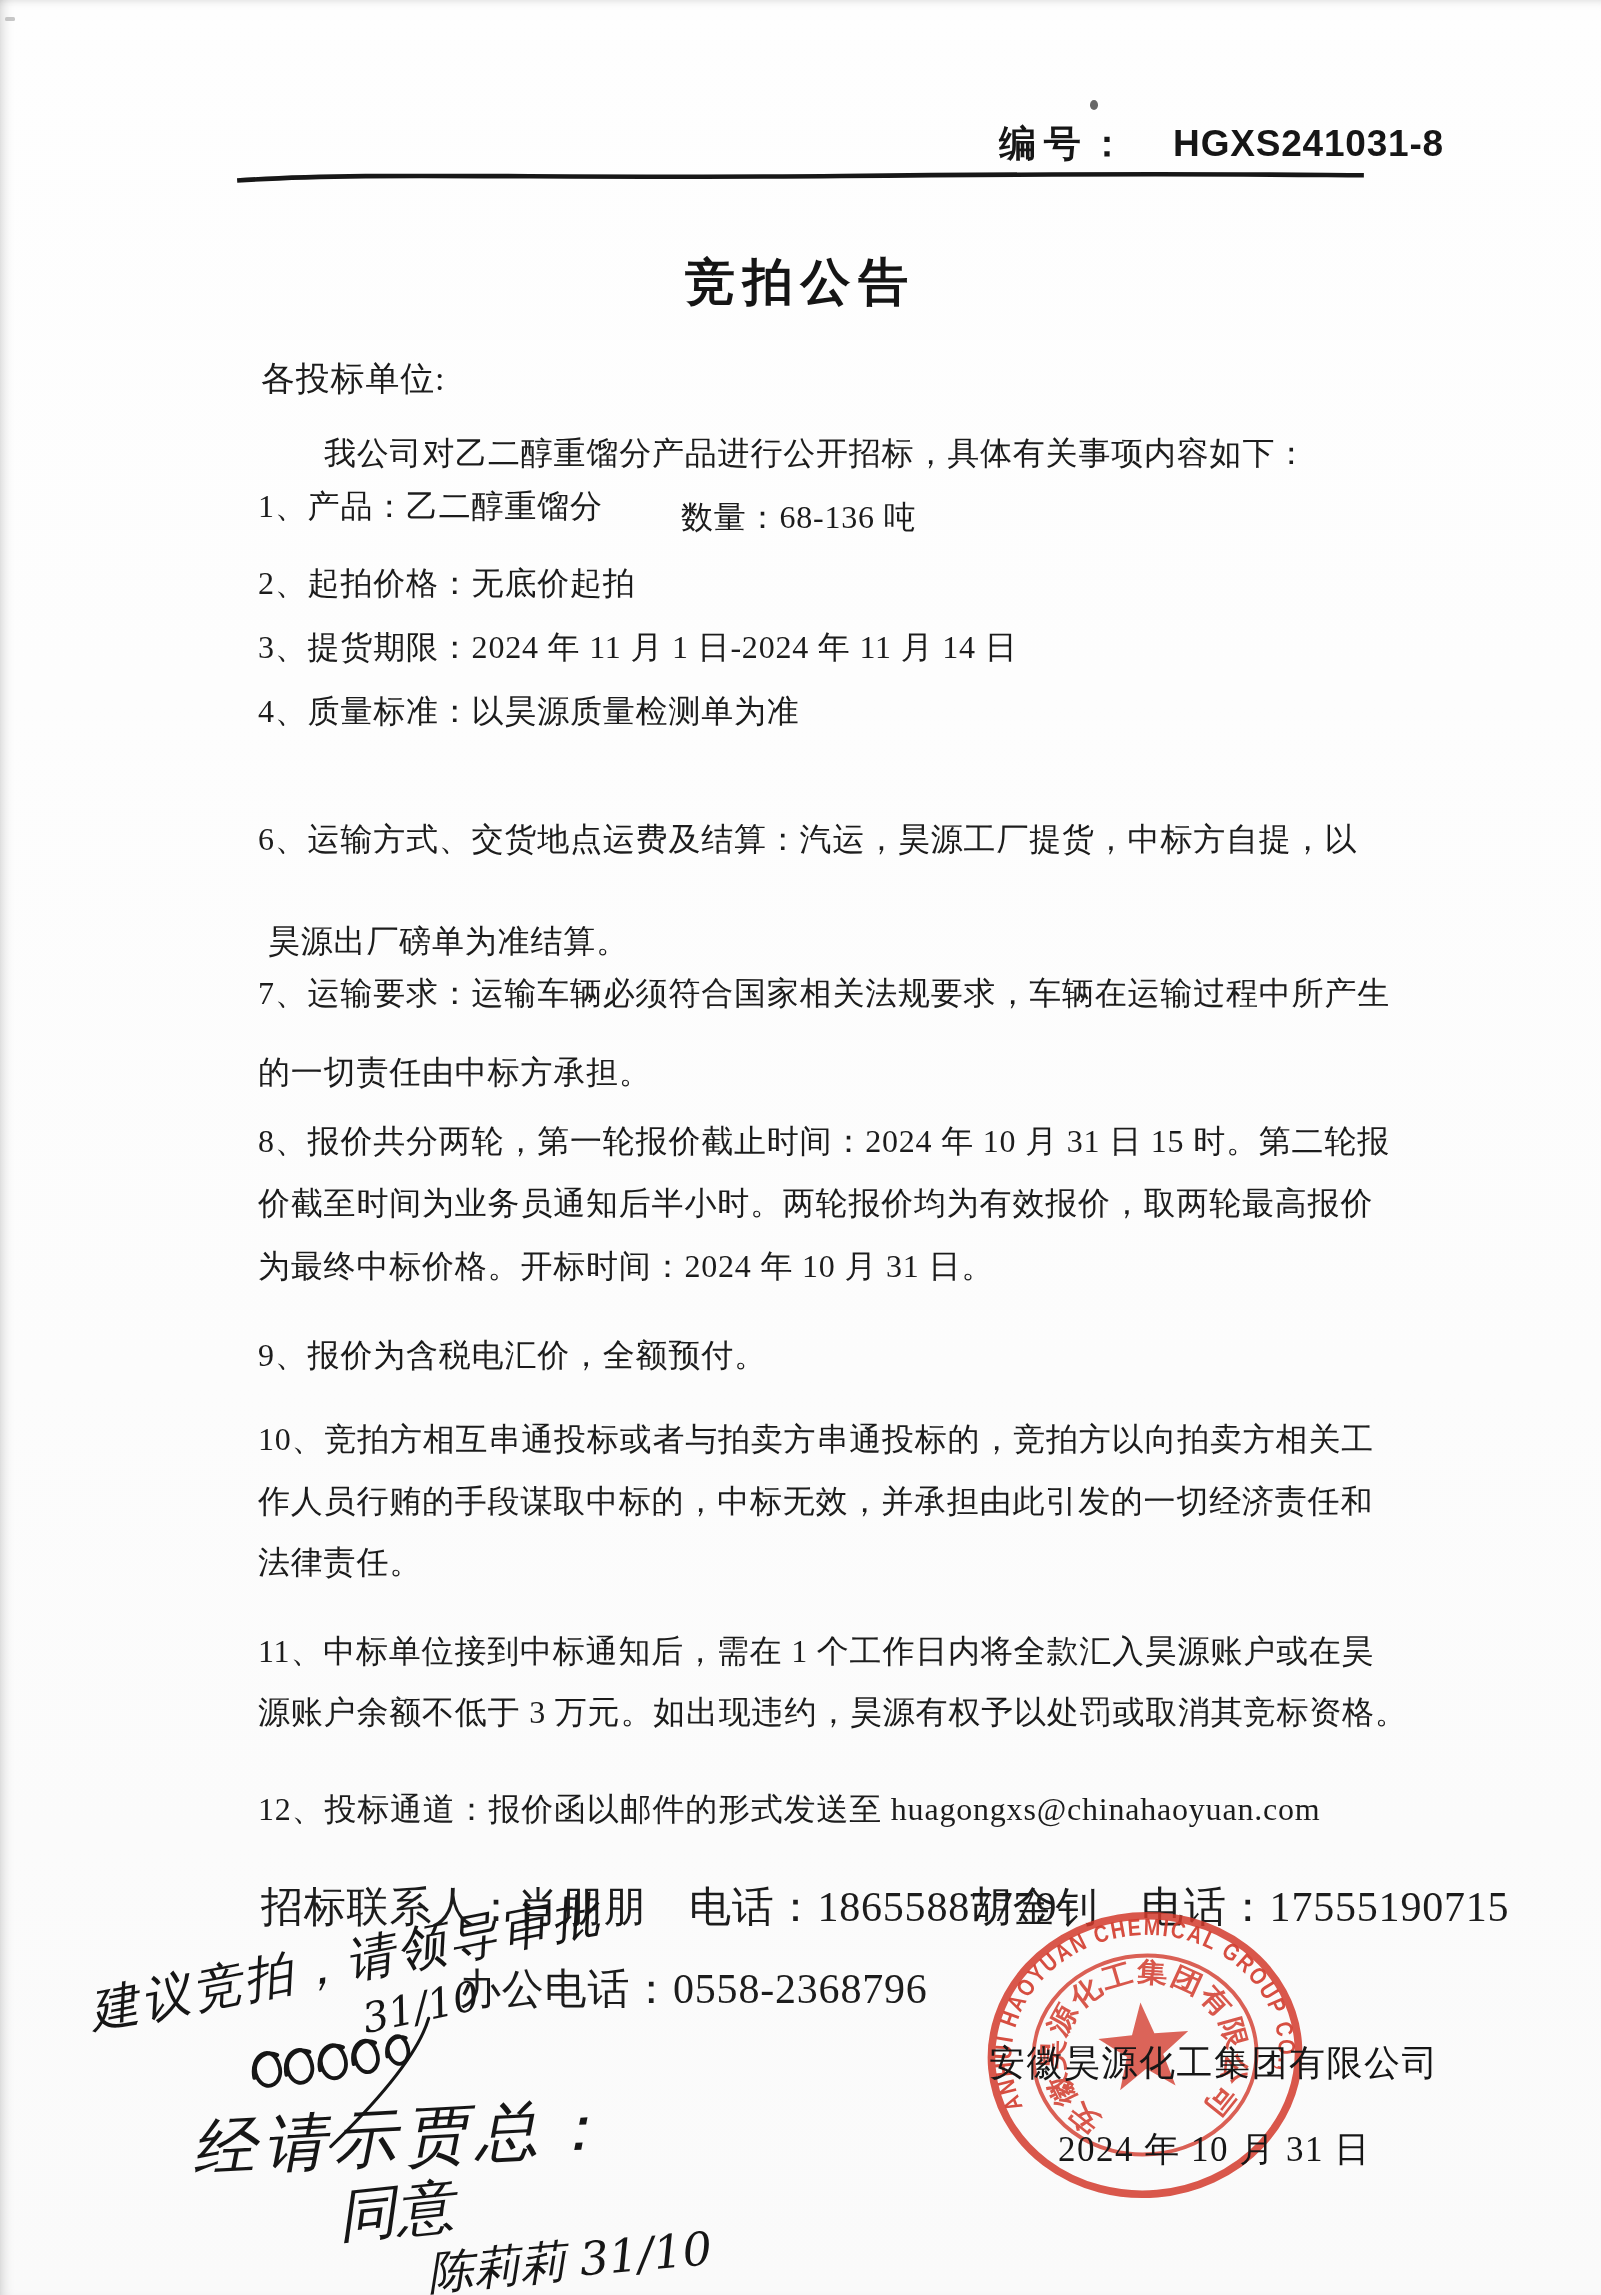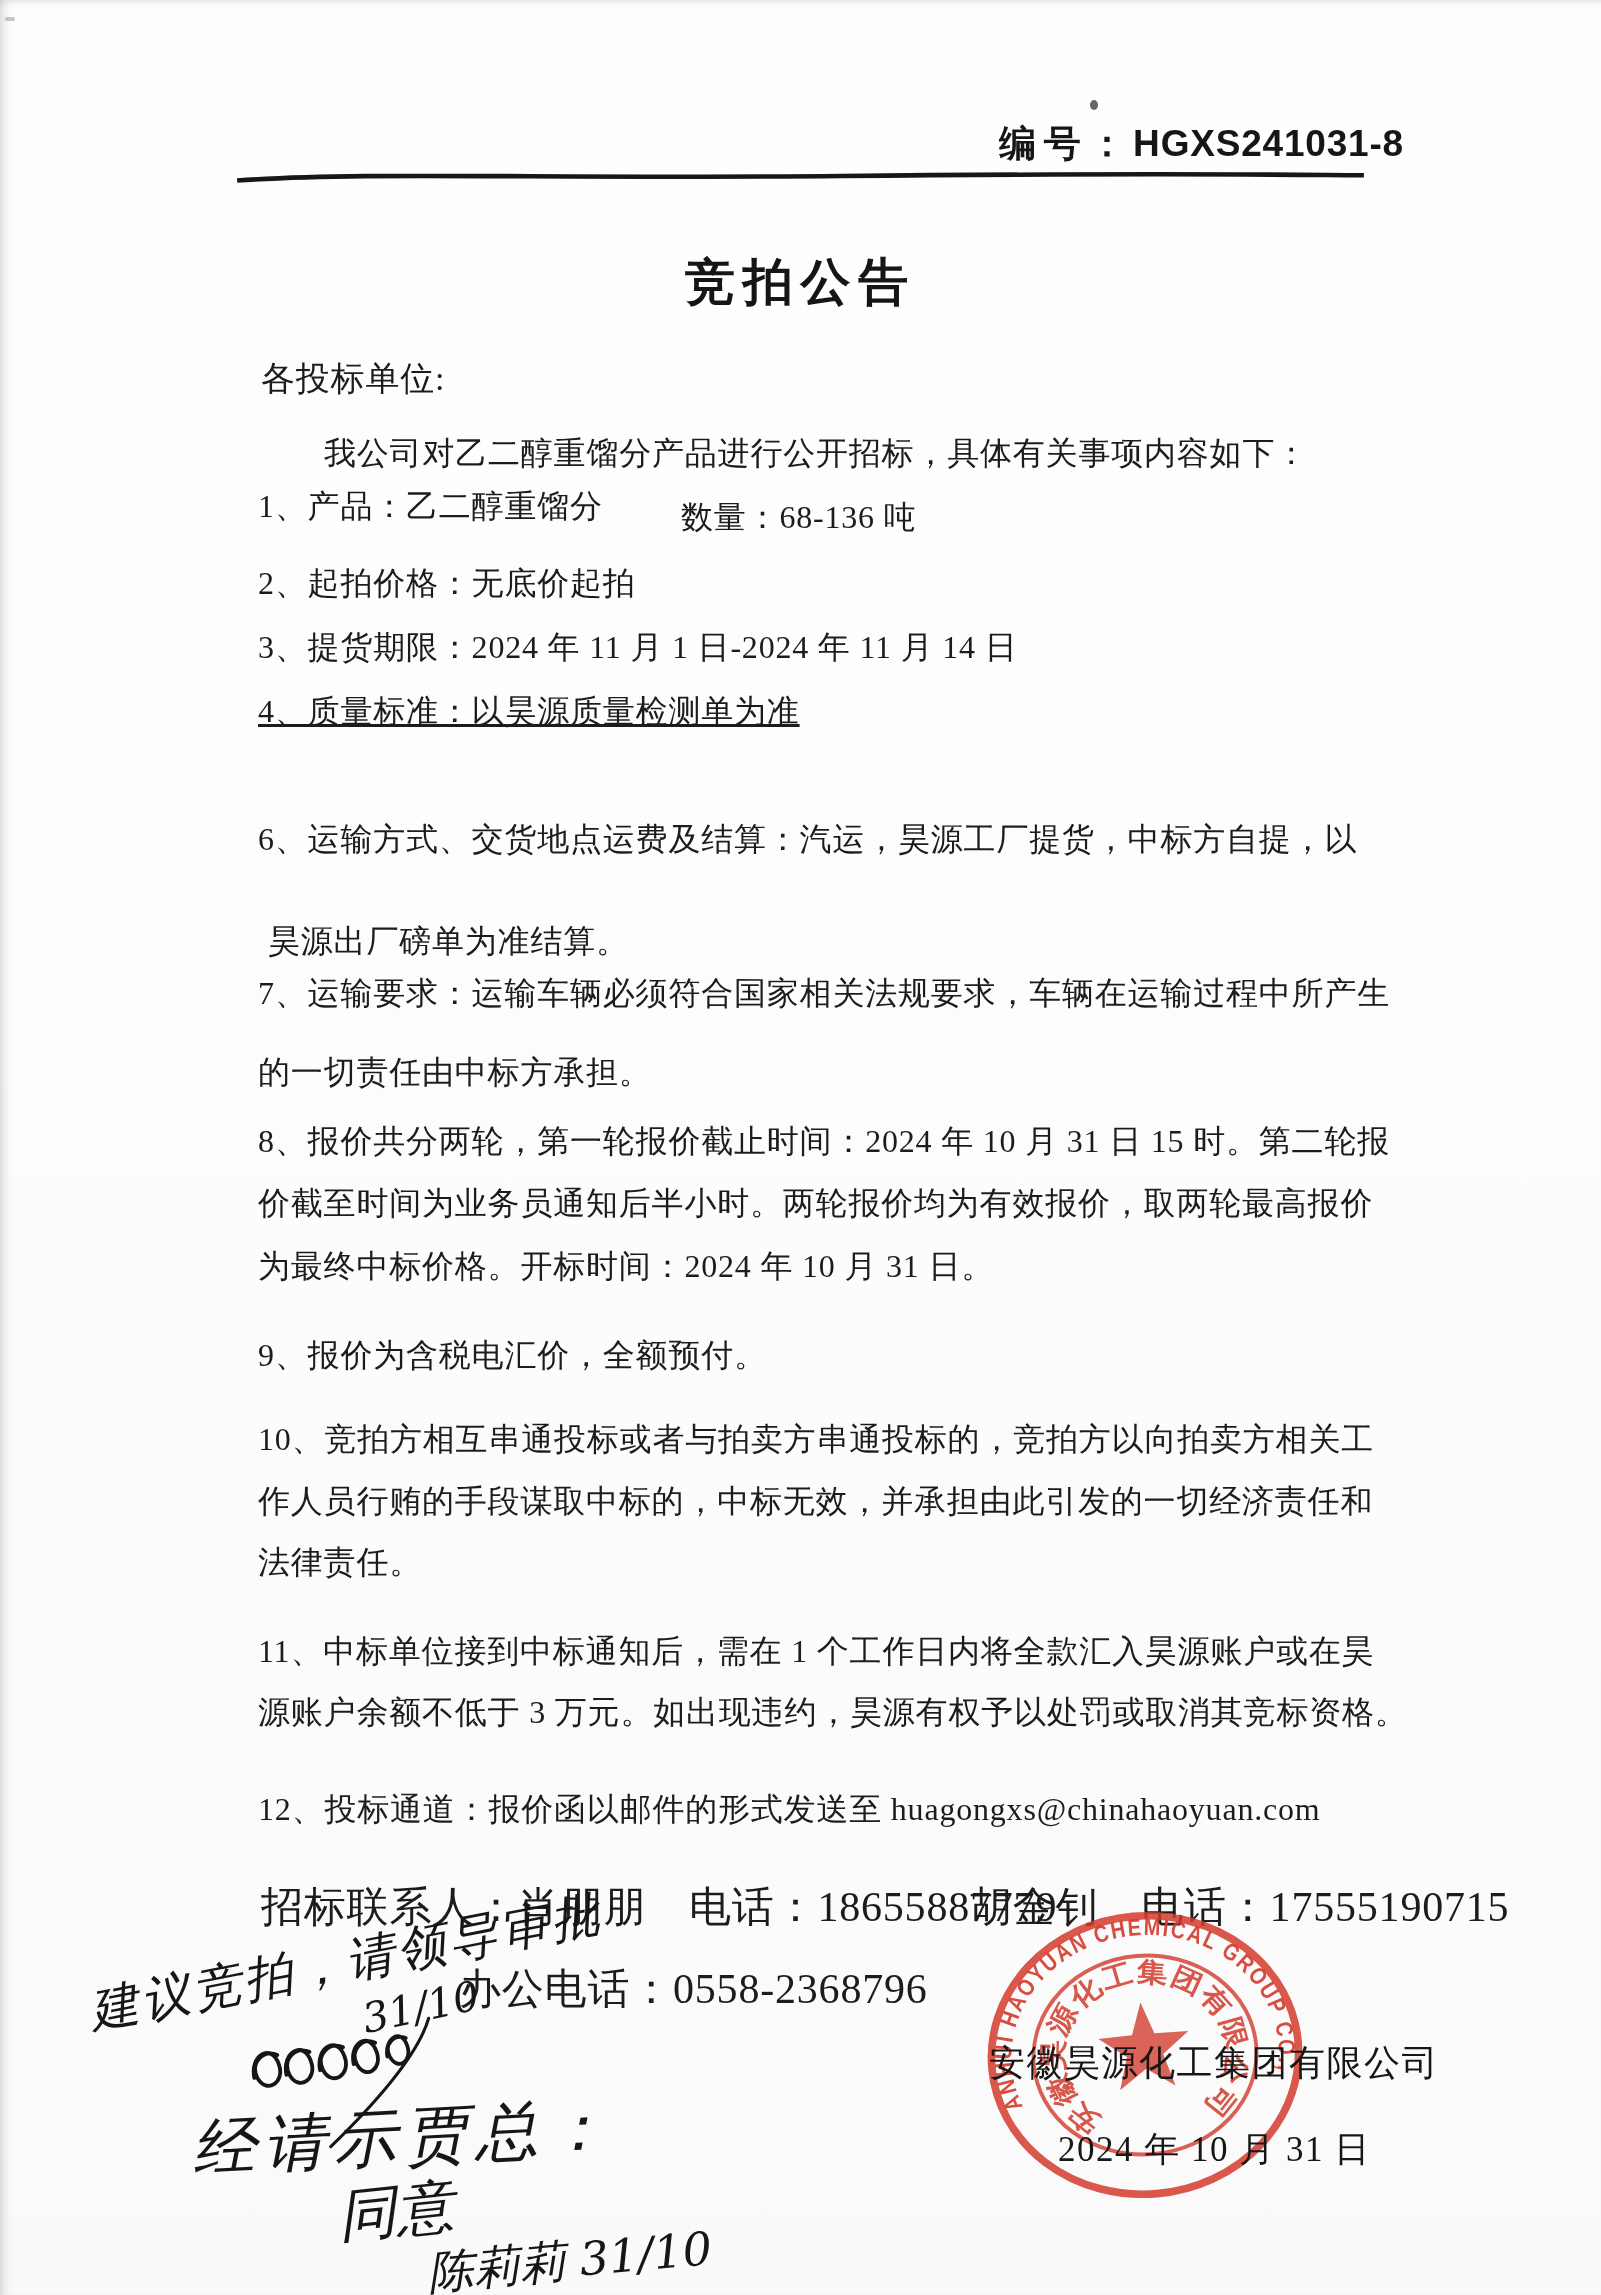--- a/index.html
+++ b/index.html
@@ -17,21 +17,21 @@
     position:absolute;
     font-size:32px;
     line-height:1.25;
     letter-spacing:0.8px;
     white-space:pre;
     color:#1c1c1c;
   }
   .docno{
     position:absolute;
     top:119px;left:999px;
-    display:flex;align-items:baseline;
+    display:flex;gap:40px;align-items:baseline;
     font-family:"Liberation Sans","DejaVu Sans",sans-serif;
     font-weight:700;font-size:37px;color:#161616;
   }
   .docno .lbl{letter-spacing:7.7px;}
   .docno .num{letter-spacing:0.8px;}
   .title{
     position:absolute;top:249px;left:0;width:1601px;
     text-align:center;
     font-family:"Liberation Sans","DejaVu Sans",sans-serif;
     font-weight:700;font-size:50px;letter-spacing:7.7px;color:#151515;
@@ -79,21 +79,21 @@
 
   <div class="line salutation" style="top:358px;left:261px;">各投标单位:</div>
 
   <div class="line" style="top:433px;left:324px;">我公司对乙二醇重馏分产品进行公开招标，具体有关事项内容如下：</div>
 
   <div class="line" style="top:486px;left:258px;">1、产品：乙二醇重馏分</div>
   <div class="line" style="top:497px;left:681px;">数量：68-136 吨</div>
 
   <div class="line" style="top:563px;left:258px;">2、起拍价格：无底价起拍</div>
   <div class="line" style="top:627px;left:258px;">3、提货期限：2024 年 11 月 1 日-2024 年 11 月 14 日</div>
-  <div class="line" style="top:691px;left:258px;text-decoration:underline;">4、质量标准：以昊源质量检测单为准</div>
+  <div class="line" style="top:691px;left:258px;">4、质量标准：以昊源质量检测单为准</div>
 
   <div class="line" style="top:819px;left:258px;">6、运输方式、交货地点运费及结算：汽运，昊源工厂提货，中标方自提，以</div>
   <div class="line" style="top:881px;left:268px;margin-top:40px;">昊源出厂磅单为准结算。</div>
 
   <div class="line" style="top:973px;left:258px;">7、运输要求：运输车辆必须符合国家相关法规要求，车辆在运输过程中所产生</div>
   <div class="line" style="top:1032px;left:258px;margin-top:20px;">的一切责任由中标方承担。</div>
 
   <div class="line" style="top:1121px;left:258px;">8、报价共分两轮，第一轮报价截止时间：2024 年 10 月 31 日 15 时。第二轮报</div>
   <div class="line" style="top:1183px;left:258px;">价截至时间为业务员通知后半小时。两轮报价均为有效报价，取两轮最高报价</div>
   <div class="line" style="top:1246px;left:258px;">为最终中标价格。开标时间：2024 年 10 月 31 日。</div>

